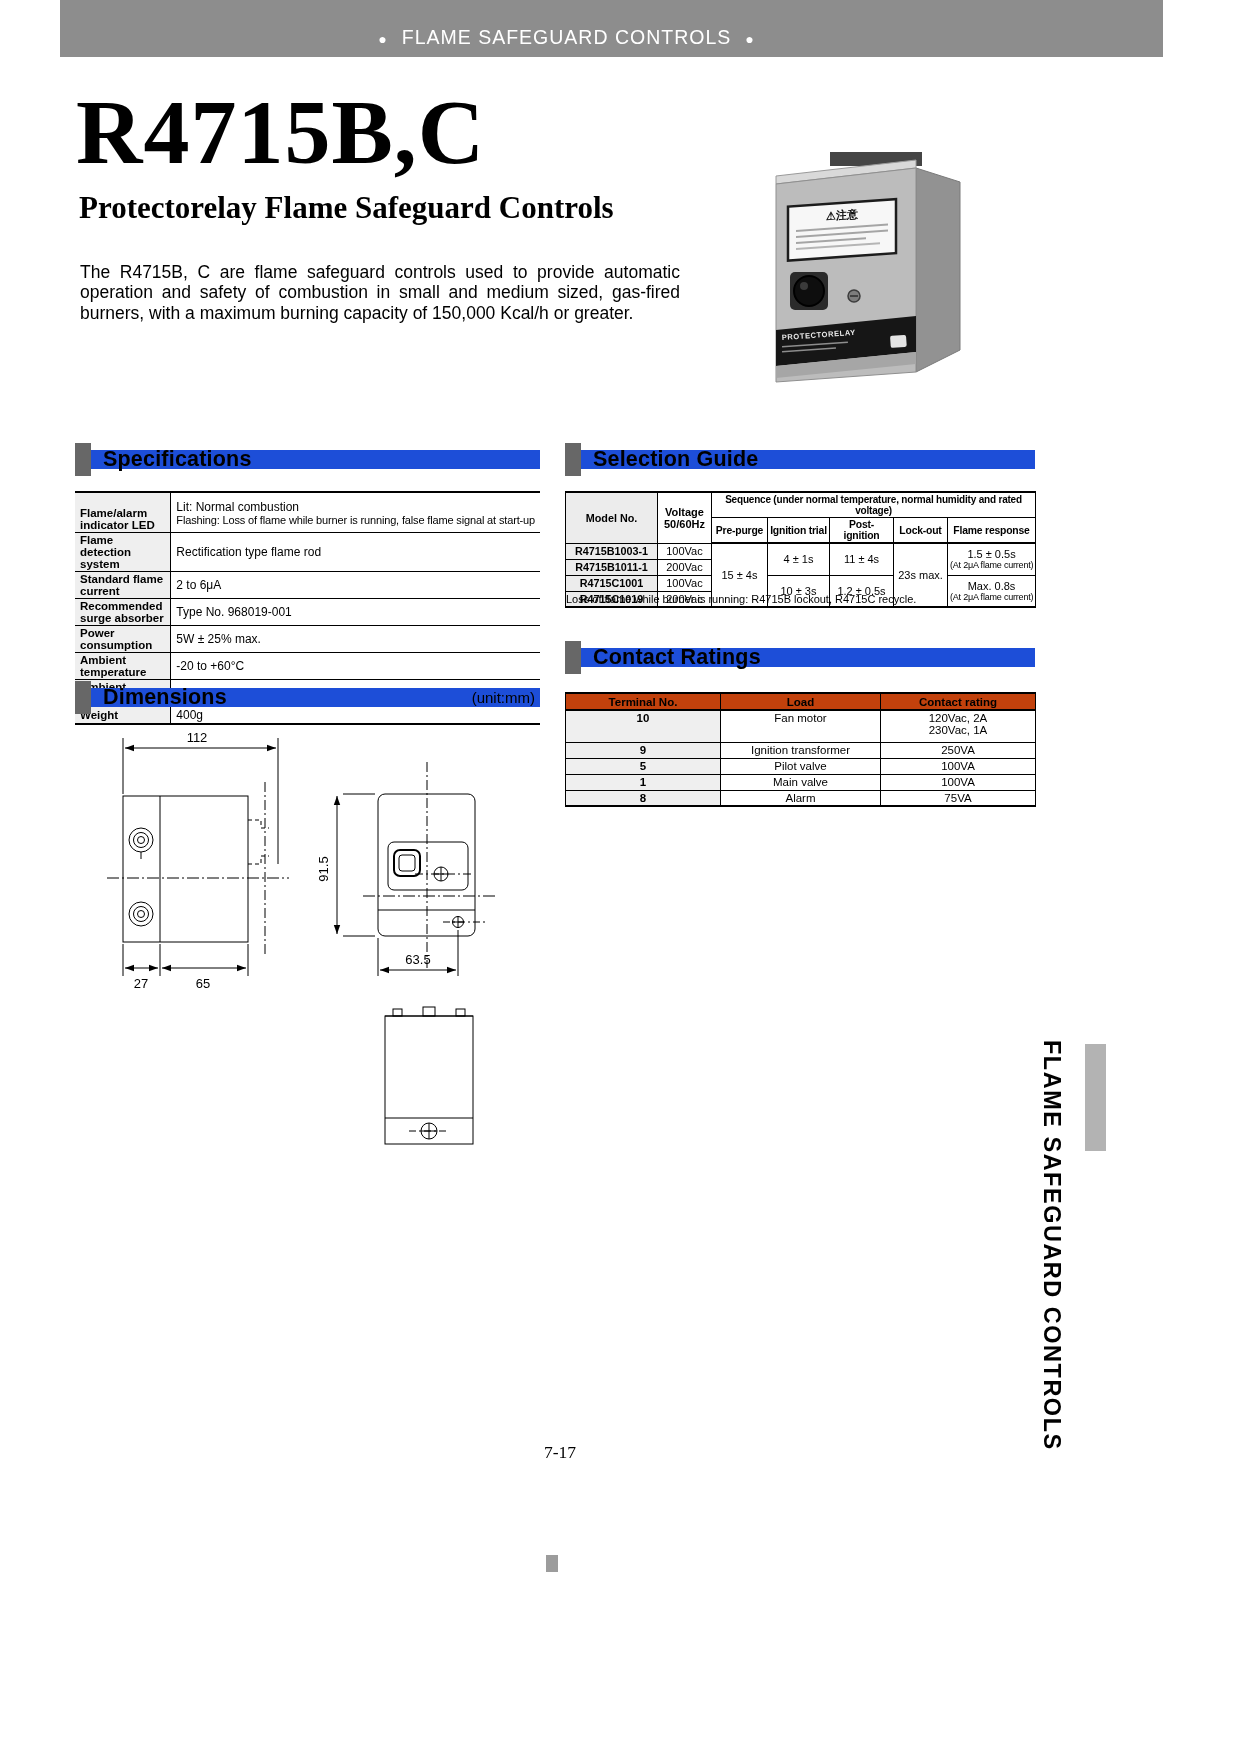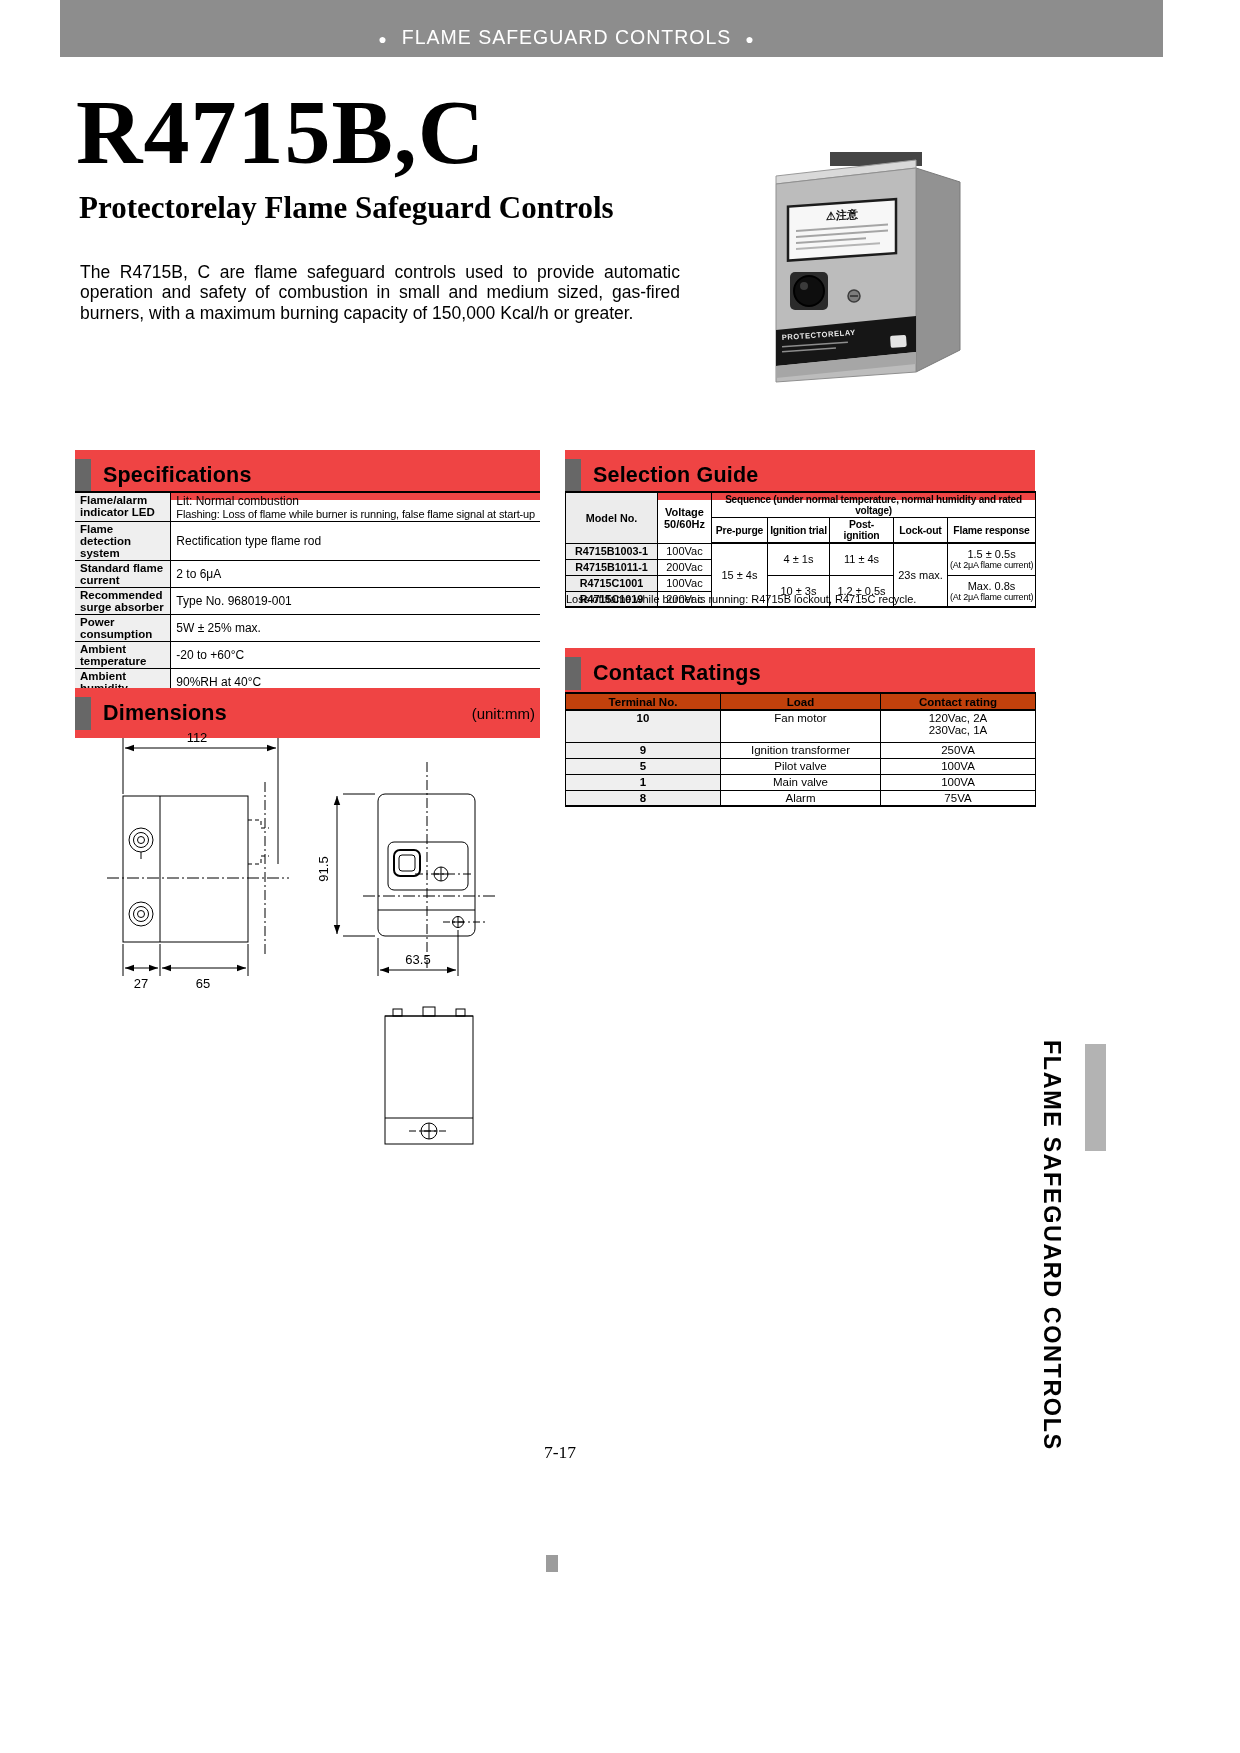--- a/index.html
+++ b/index.html
@@ -13,35 +13,35 @@
   .bullet{font-size:14px;line-height:14px;position:relative;top:1px}
 
   .title{position:absolute;left:76px;top:86px;font-family:"Liberation Serif",serif;font-weight:bold;
          font-size:92px;line-height:1;letter-spacing:1px}
   .subtitle{position:absolute;left:79px;top:190px;font-family:"Liberation Serif",serif;font-weight:bold;
          font-size:31px}
   .para{position:absolute;left:80px;width:600px;font-weight:normal;font-size:17.5px;line-height:1.17;text-align:justify}
   #para1{top:262px}
   #para2{top:342px}
 
-  .section-head{position:absolute;height:50px;background:#ef4444;display:flex;align-items:center}
+  .section-head{position:absolute;height:19px;background:#1d4ed8;display:flex;align-items:center}
   .sq{width:16px;height:33px;background:#676767;flex:none}
   .section-title{margin-left:12px;font-weight:bold;font-size:21.5px;letter-spacing:0.2px}
   .unit-note{margin-left:auto;margin-right:5px;font-size:15px;font-weight:normal}
 
   #spec-head{left:75px;top:450px;width:465px}
   #selg-head{left:565px;top:450px;width:470px}
   #contact-head{left:565px;top:648px;width:470px}
   #dim-head{left:75px;top:688px;width:465px}
 
   table{border-collapse:collapse}
   .spec-table{position:absolute;left:75px;top:491px;width:465px;border-top:2.5px solid #000;border-bottom:2.5px solid #000}
   .spec-table td{border-bottom:1px solid #000;font-size:12px;padding:1px 5px;height:17px;vertical-align:middle}
   .spec-table td.lbl{background:#efefef;border-right:1.2px solid #000;font-weight:bold;width:168px;font-size:11.5px}
-  .spec-table .two .lbl{vertical-align:top;padding-top:1px}
+  .spec-table .two .lbl{vertical-align:top;padding-top:14px}
   .spec-table .sub{font-size:11px;letter-spacing:-0.15px;white-space:nowrap}
 
   .sel-table{position:absolute;left:565px;top:491px;width:470px;table-layout:fixed;
              border-top:2.5px solid #000;border-bottom:2.5px solid #000;text-align:center}
   .sel-table td{border:1px solid #000;font-size:11px;padding:1px 2px;height:16px;vertical-align:middle}
   .sel-table td.hd{font-weight:bold;height:17px}
   .sel-table td.seq{font-size:10px;letter-spacing:-0.2px}
   .sel-table td.subhd{font-size:10.4px;letter-spacing:-0.2px;border-bottom:2px solid #000}
   .sel-table td.model{background:#ececec;font-weight:bold;font-size:10.8px}
   .sel-table .note{font-size:9px;letter-spacing:-0.2px;white-space:nowrap}

